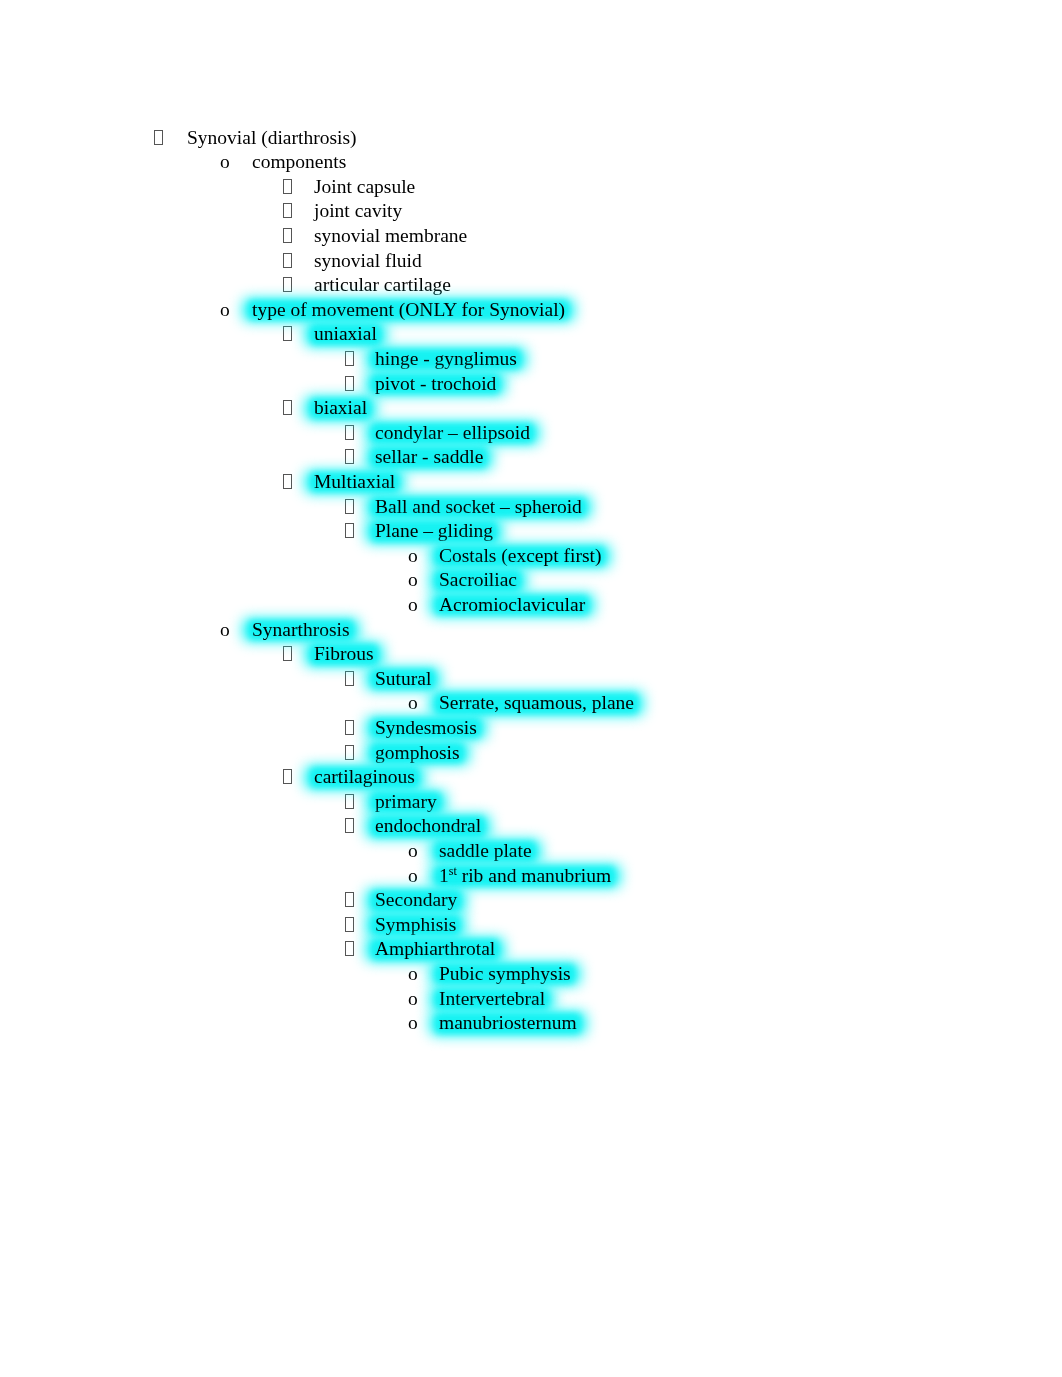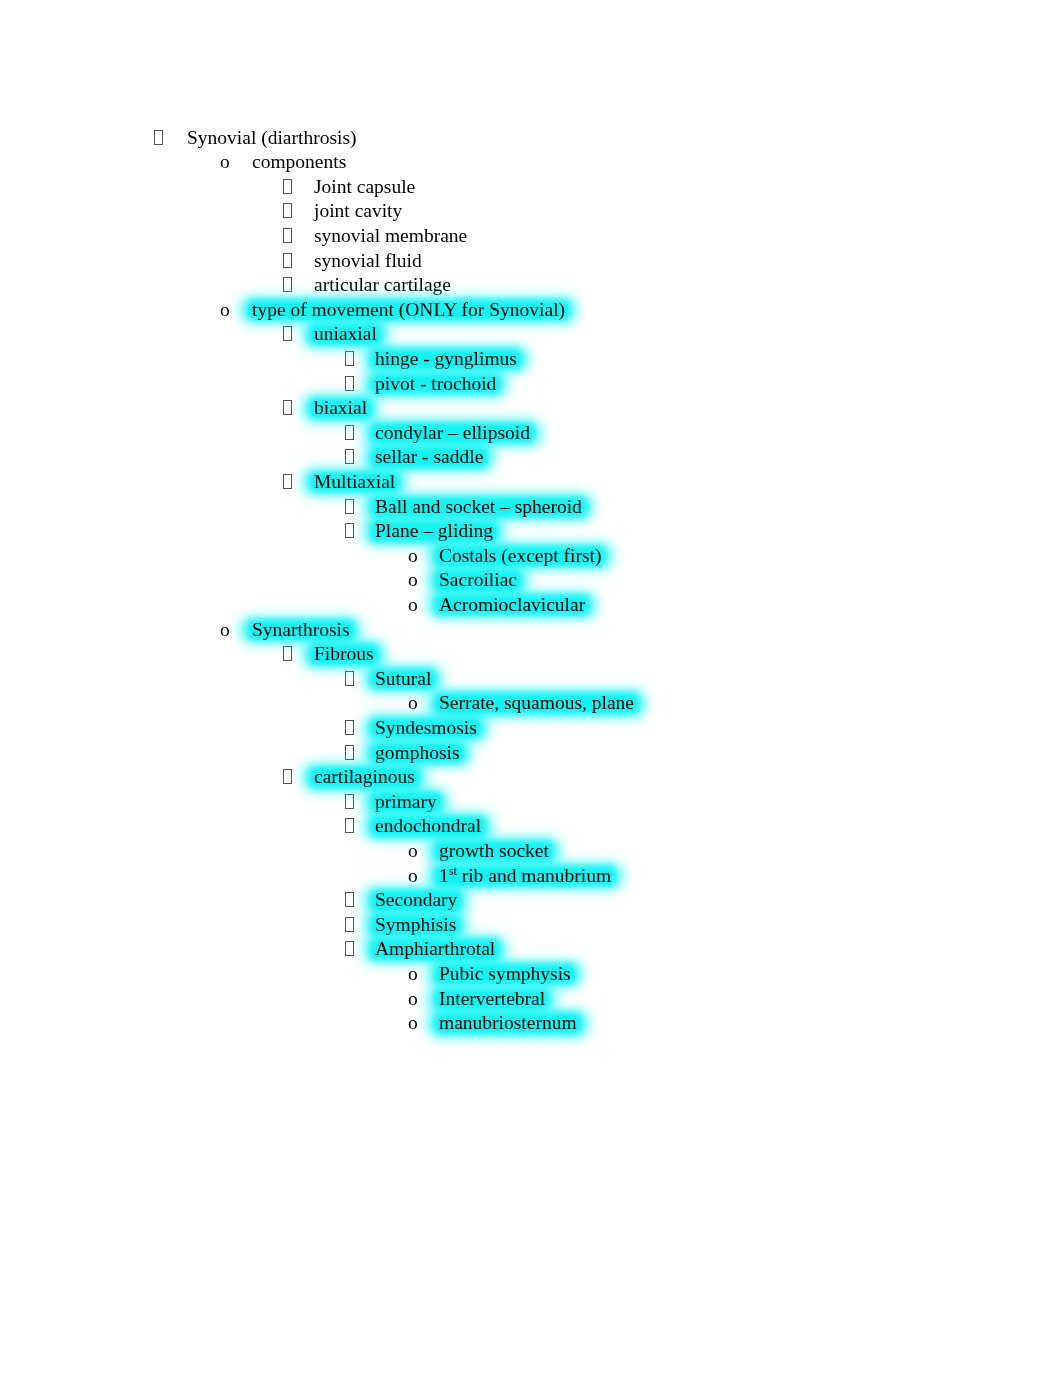--- a/index.html
+++ b/index.html
@@ -244,21 +244,21 @@
       <div class="line lv4" style="position: absolute; left: 0px; top: 789.7px; width: 1062px;">
         <span class="bullet tofu"></span>
         <span class="txt"><span class="hl"><span class="hl-glow" style="background: rgb(0, 245, 245);"></span><span class="hl-core"></span><span class="hl-text">primary</span></span></span>
       </div>
       <div class="line lv4" style="position: absolute; left: 0px; top: 814.3px; width: 1062px;">
         <span class="bullet tofu"></span>
         <span class="txt"><span class="hl"><span class="hl-glow" style="background: rgb(0, 245, 245);"></span><span class="hl-core"></span><span class="hl-text">endochondral</span></span></span>
       </div>
       <div class="line lv5" style="position: absolute; left: 0px; top: 838.9px; width: 1062px;">
         <span class="bullet circ">o</span>
-        <span class="txt"><span class="hl"><span class="hl-glow" style="background: rgb(0, 245, 245);"></span><span class="hl-core"></span><span class="hl-text">growth socket</span></span></span>
+        <span class="txt"><span class="hl"><span class="hl-glow" style="background: rgb(0, 245, 245);"></span><span class="hl-core"></span><span class="hl-text">saddle plate</span></span></span>
       </div>
       <div class="line lv5" style="position: absolute; left: 0px; top: 863.5px; width: 1062px;">
         <span class="bullet circ">o</span>
         <span class="txt"><span class="hl"><span class="hl-glow" style="background: rgb(0, 245, 245);"></span><span class="hl-core"></span><span class="hl-text">1<sup>st</sup> rib and manubrium</span></span></span>
       </div>
       <div class="line lv4" style="position: absolute; left: 0px; top: 888.1px; width: 1062px;">
         <span class="bullet tofu"></span>
         <span class="txt"><span class="hl"><span class="hl-glow" style="background: rgb(0, 245, 245);"></span><span class="hl-core"></span><span class="hl-text">Secondary</span></span></span>
       </div>
       <div class="line lv4" style="position: absolute; left: 0px; top: 912.7px; width: 1062px; text-align: center;">

